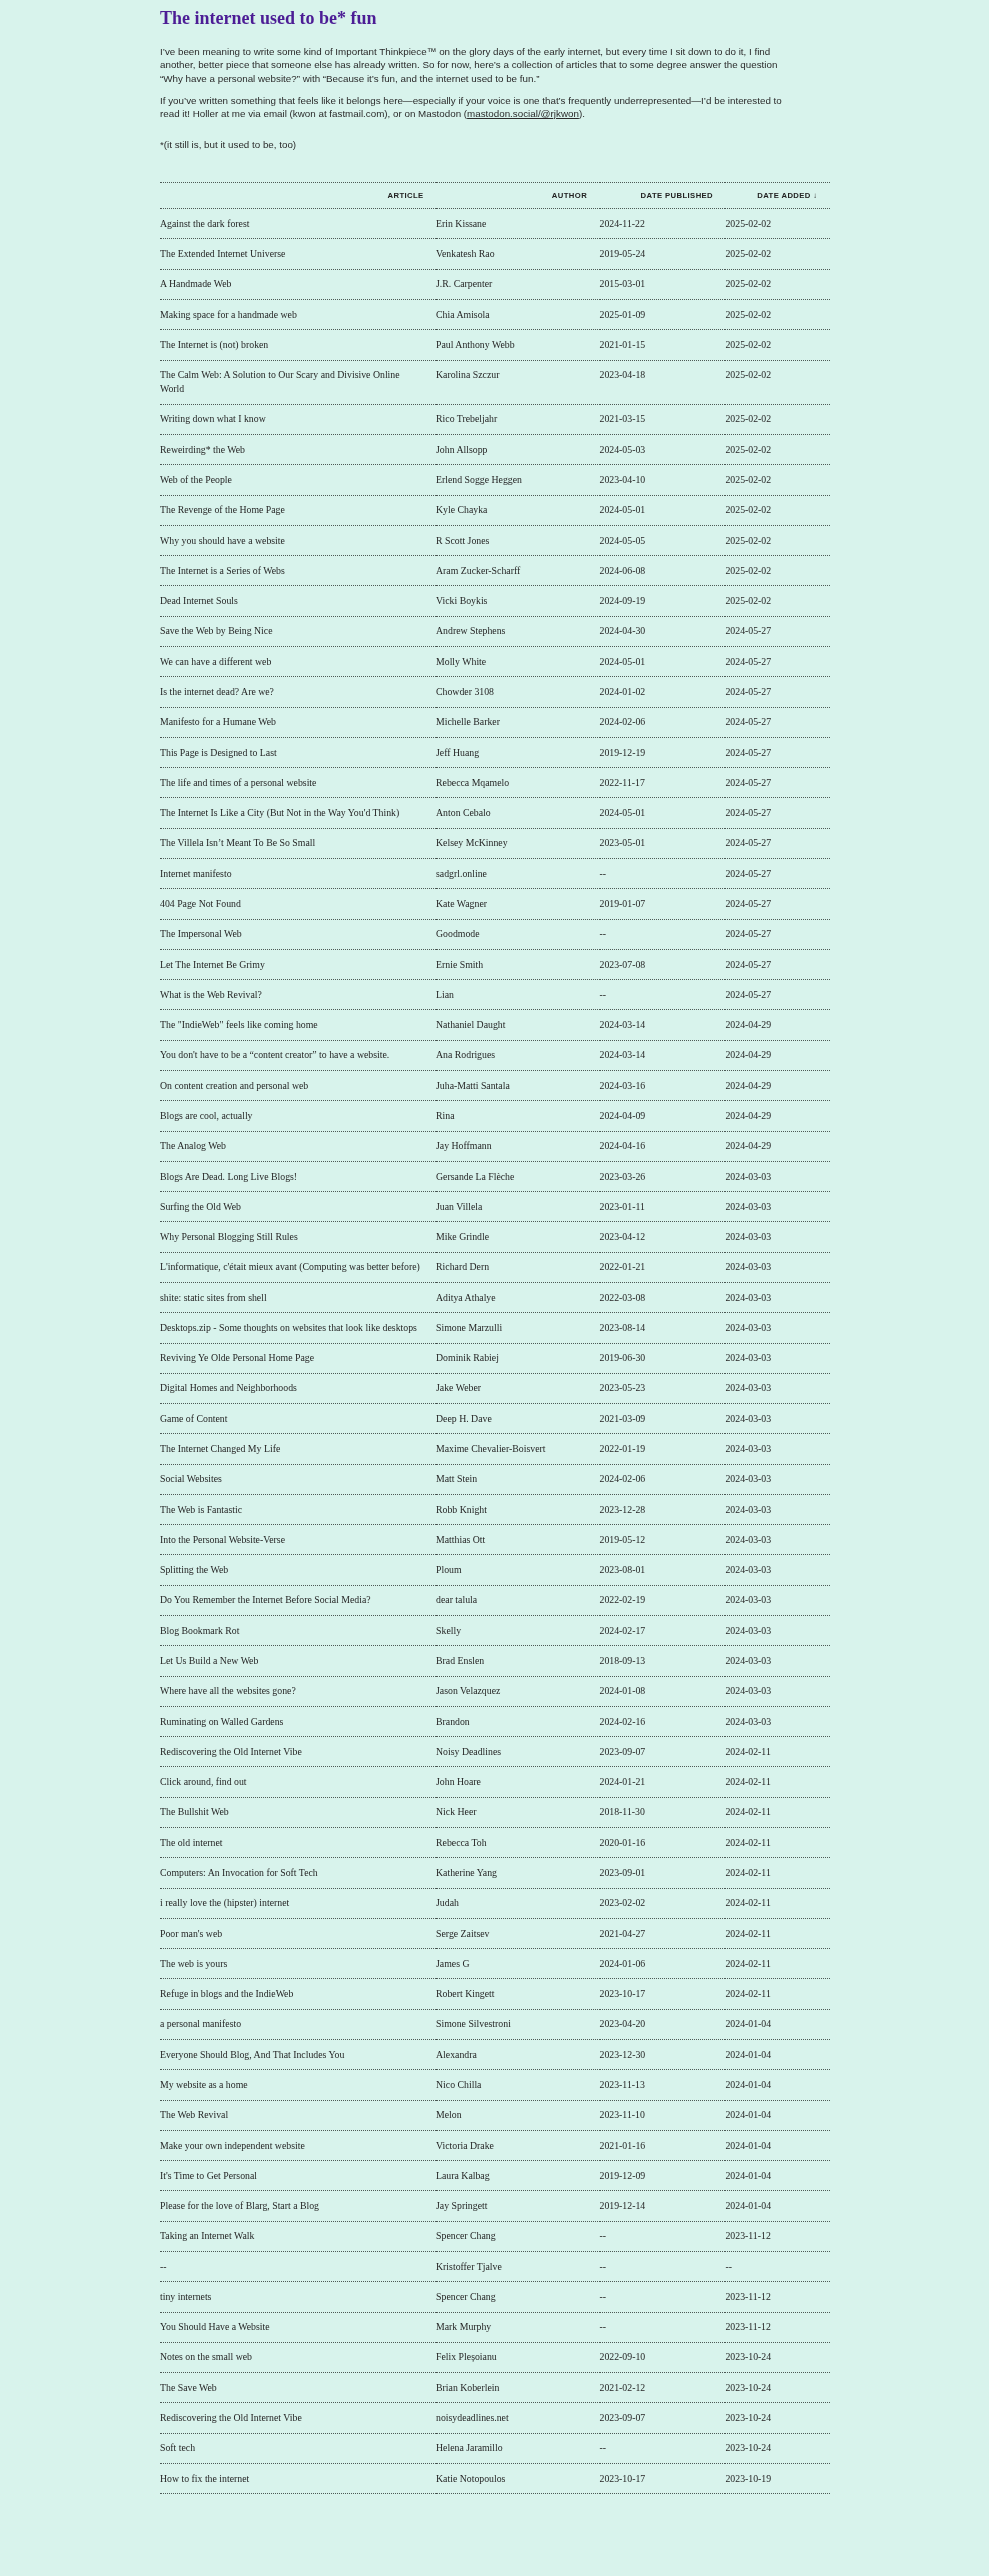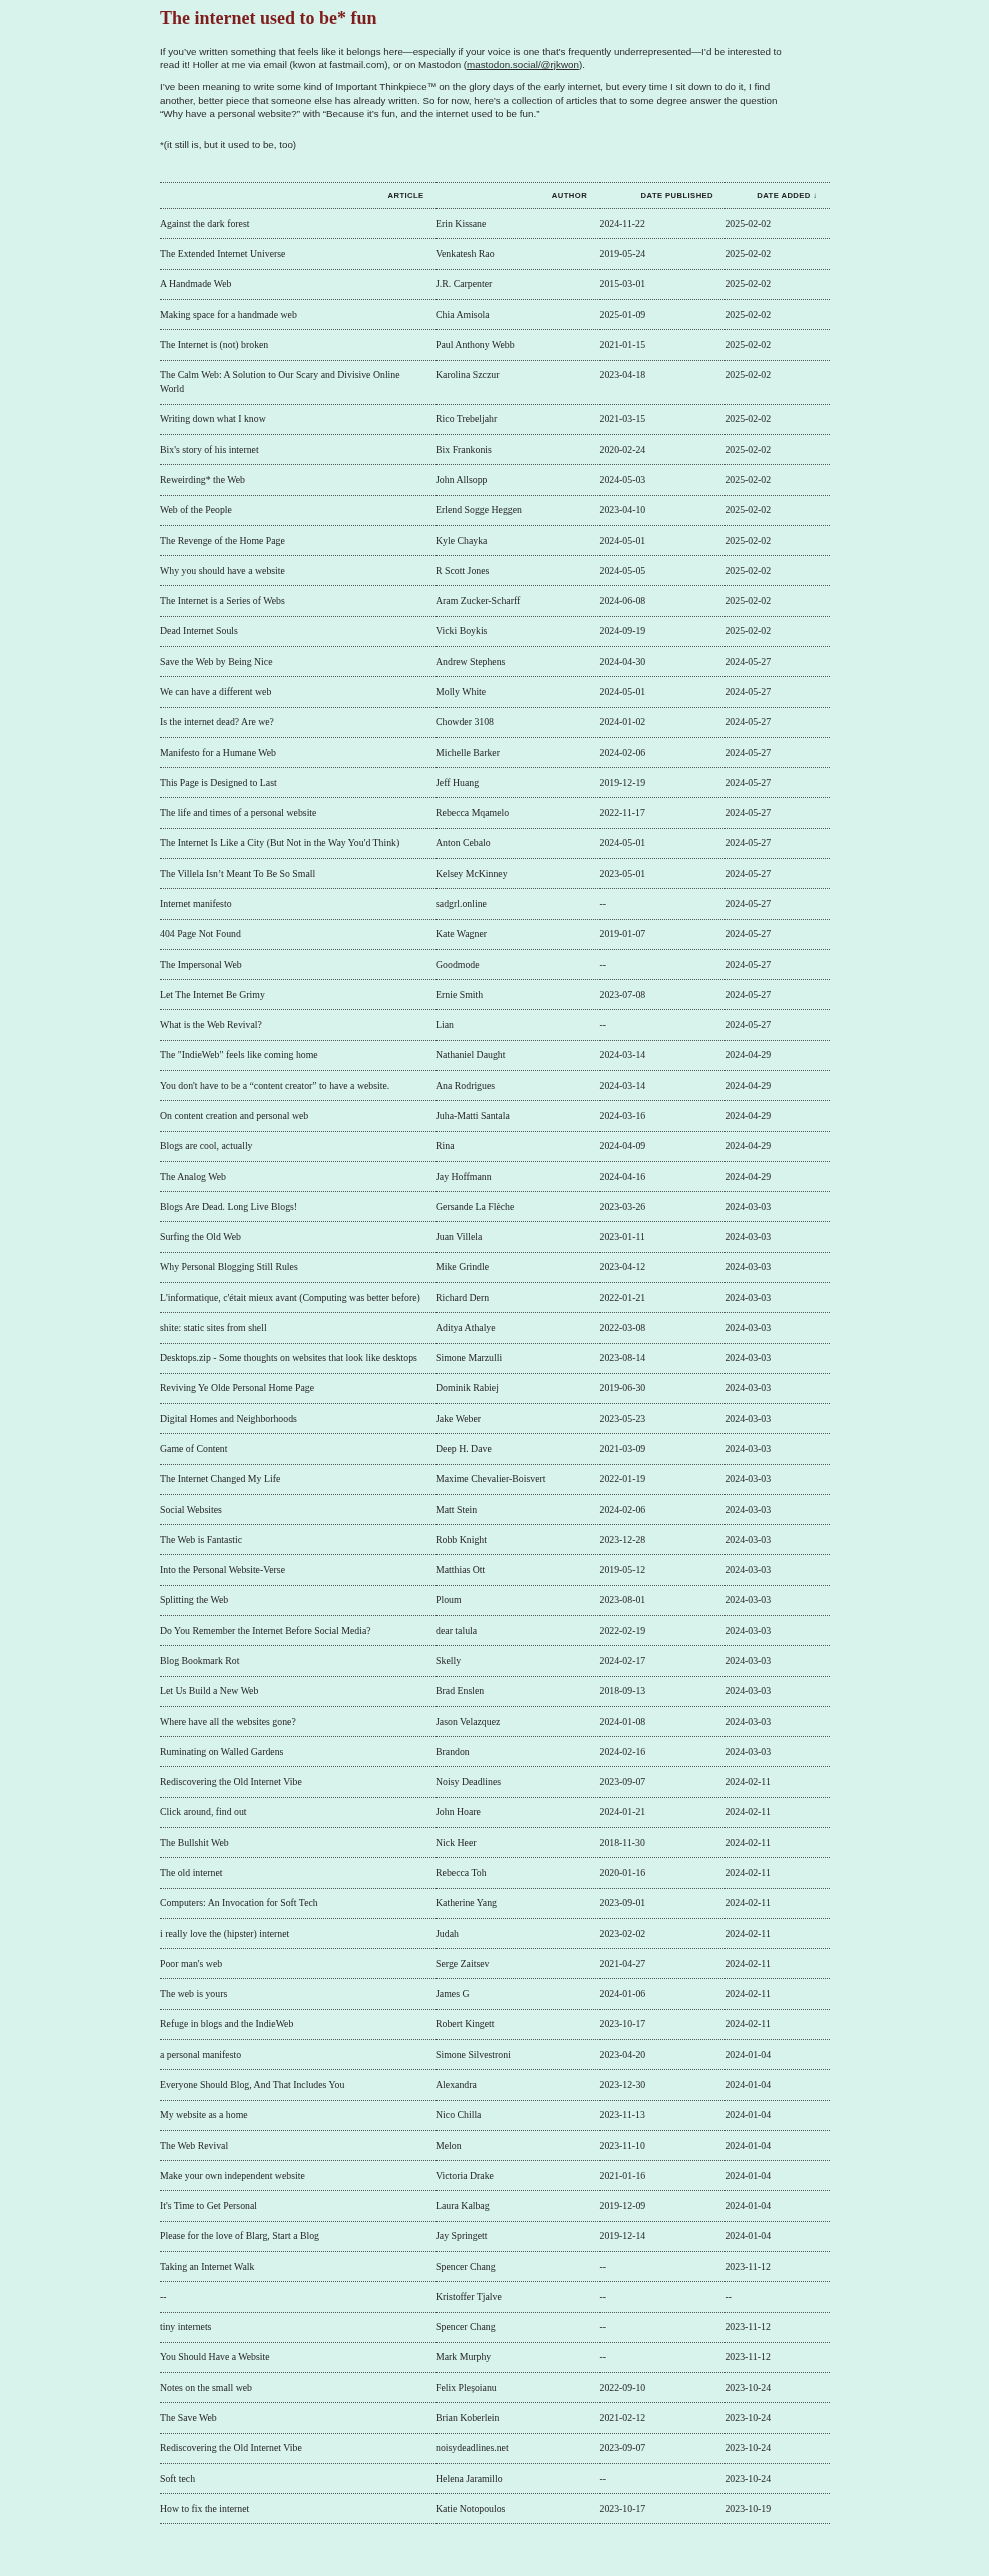--- a/index.html
+++ b/index.html
@@ -13,21 +13,21 @@
     margin-left: 160px;
     display: flex;
     flex-direction: column;
     min-height: 3782px;
     box-sizing: border-box;
   }
   h1.page-title {
     font-family: "Liberation Serif", serif;
     font-weight: bold;
     font-size: 18px;
-    color: #7f1d1d;
+    color: #4c1d95;
     margin: 8.2px 0 15.5px 0;
   }
   .intro p {
     font-size: 9.8px;
     line-height: 13.4px;
     margin: 0 0 8.8px 0;
     max-width: 634px;
   }
   .intro a {
     color: inherit;
@@ -73,22 +73,22 @@
   .sort-arrow { font-weight: normal; }
 </style>
 </head>
 <body>
 
 <div class="main">
 
   <h1 class="page-title">The internet used to be* fun</h1>
 
   <div class="intro">
+    <p>I’ve been meaning to write some kind of Important Thinkpiece™ on the glory days of the early internet, but every time I sit down to do it, I find another, better piece that someone else has already written. So for now, here’s a collection of articles that to some degree answer the question “Why have a personal website?” with “Because it’s fun, and the internet used to be fun.”</p>
     <p><span>If you’ve written something that feels like it belongs here—especially if your voice is one that’s frequently underrepresented—I’d be interested to read it! Holler at me via email (kwon at fastmail.com), or on Mastodon (</span><a href="#">mastodon.social/@rjkwon</a><span>).</span></p>
-    <p>I’ve been meaning to write some kind of Important Thinkpiece™ on the glory days of the early internet, but every time I sit down to do it, I find another, better piece that someone else has already written. So for now, here’s a collection of articles that to some degree answer the question “Why have a personal website?” with “Because it’s fun, and the internet used to be fun.”</p>
     <p class="footnote">*(it still is, but it used to be, too)</p>
   </div>
 
   <table class="articles">
     <colgroup>
       <col class="c-article">
       <col class="c-author">
       <col class="c-published">
       <col class="c-added">
     </colgroup>
@@ -143,26 +143,20 @@
       <td>2025-02-02</td>
     </tr>
 
     <tr>
       <td><a href="#" class="article-link">Writing down what I know</a></td>
       <td>Rico Trebeljahr</td>
       <td>2021-03-15</td>
       <td>2025-02-02</td>
     </tr>
 
-    <tr>
-      <td><a href="#" class="article-link">Bix's story of his internet</a></td>
-      <td>Bix Frankonis</td>
-      <td>2020-02-24</td>
-      <td>2025-02-02</td>
-    </tr>
 
     <tr>
       <td><a href="#" class="article-link">Reweirding* the Web</a></td>
       <td>John Allsopp</td>
       <td>2024-05-03</td>
       <td>2025-02-02</td>
     </tr>
 
     <tr>
       <td><a href="#" class="article-link">Web of the People</a></td>

